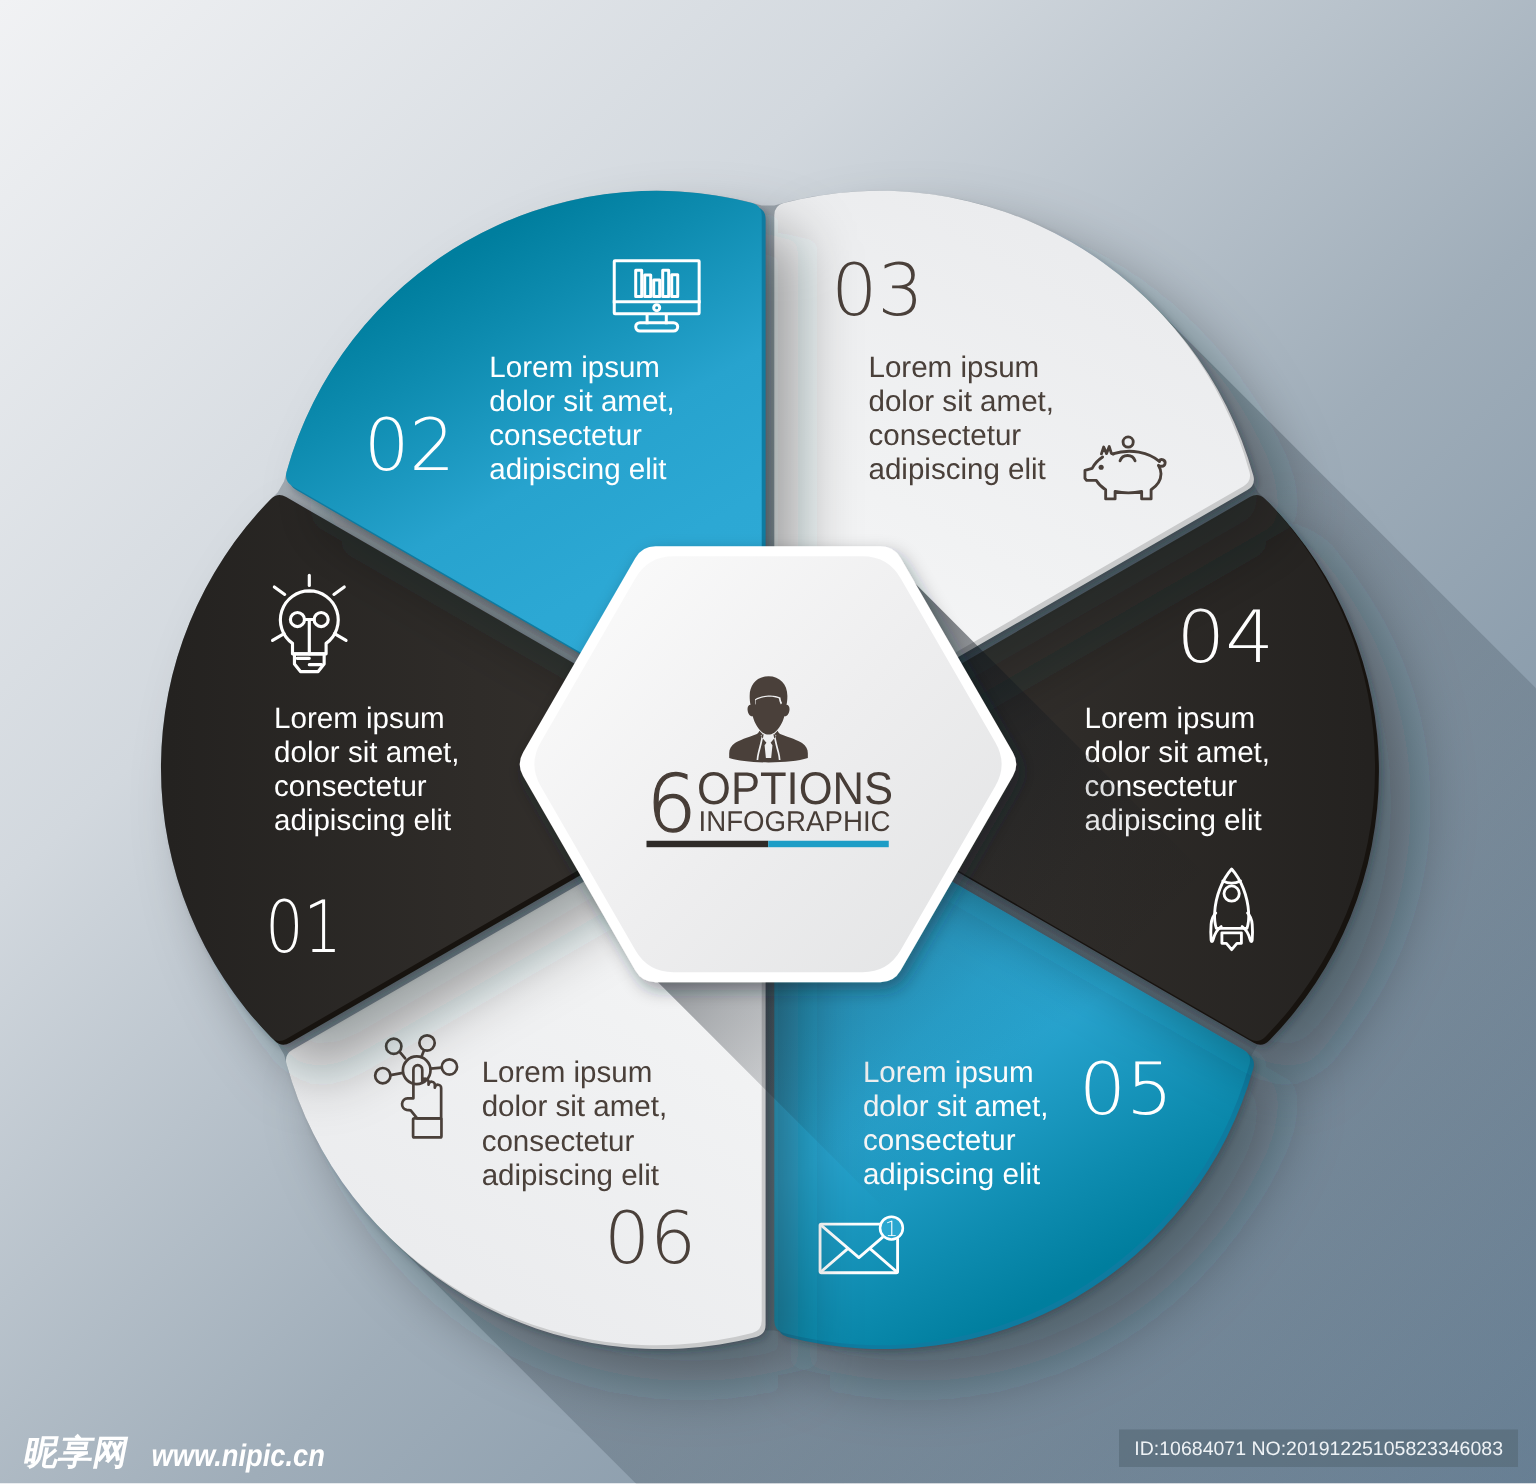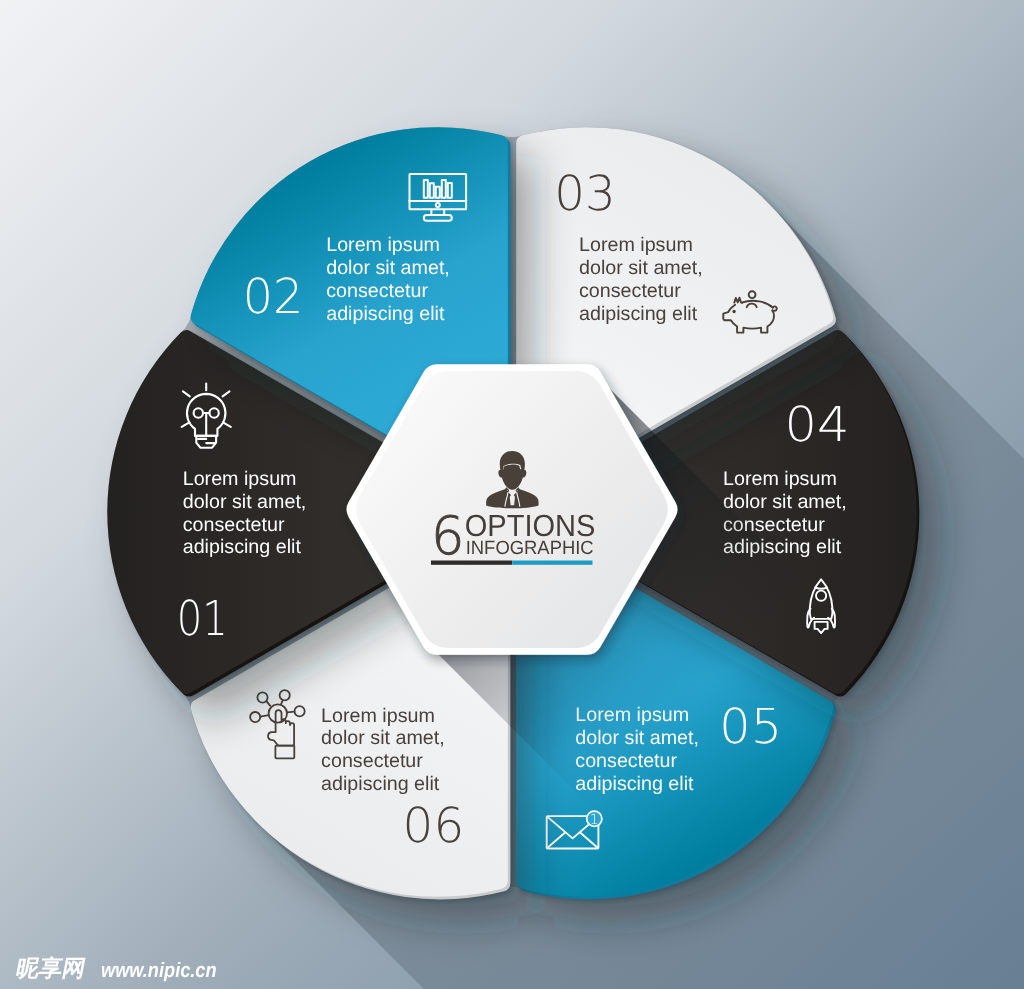--- a/index.html
+++ b/index.html
@@ -308,14 +308,15 @@
  <text x="465.7" y="553.7" textLength="128.0" lengthAdjust="spacingAndGlyphs" fill="#473d37" font-family="'Liberation Sans',sans-serif" font-size="19.1">INFOGRAPHIC</text>
  <rect x="431.0" y="560.5" width="81.2" height="4.3" fill="#2f2b28"></rect>
  <rect x="512.2" y="560.5" width="80.3" height="4.3" fill="#1d9dc6"></rect>
 </g>
 
 </svg>
 
 <div class="wm">
   <div class="wm-logo">昵享网</div>
   <div class="wm-url">www.nipic.cn</div>
+  <div class="wm-id">ID:10684071 NO:20191225105823346083</div>
 </div>
 </div>
 
 </body></html>

